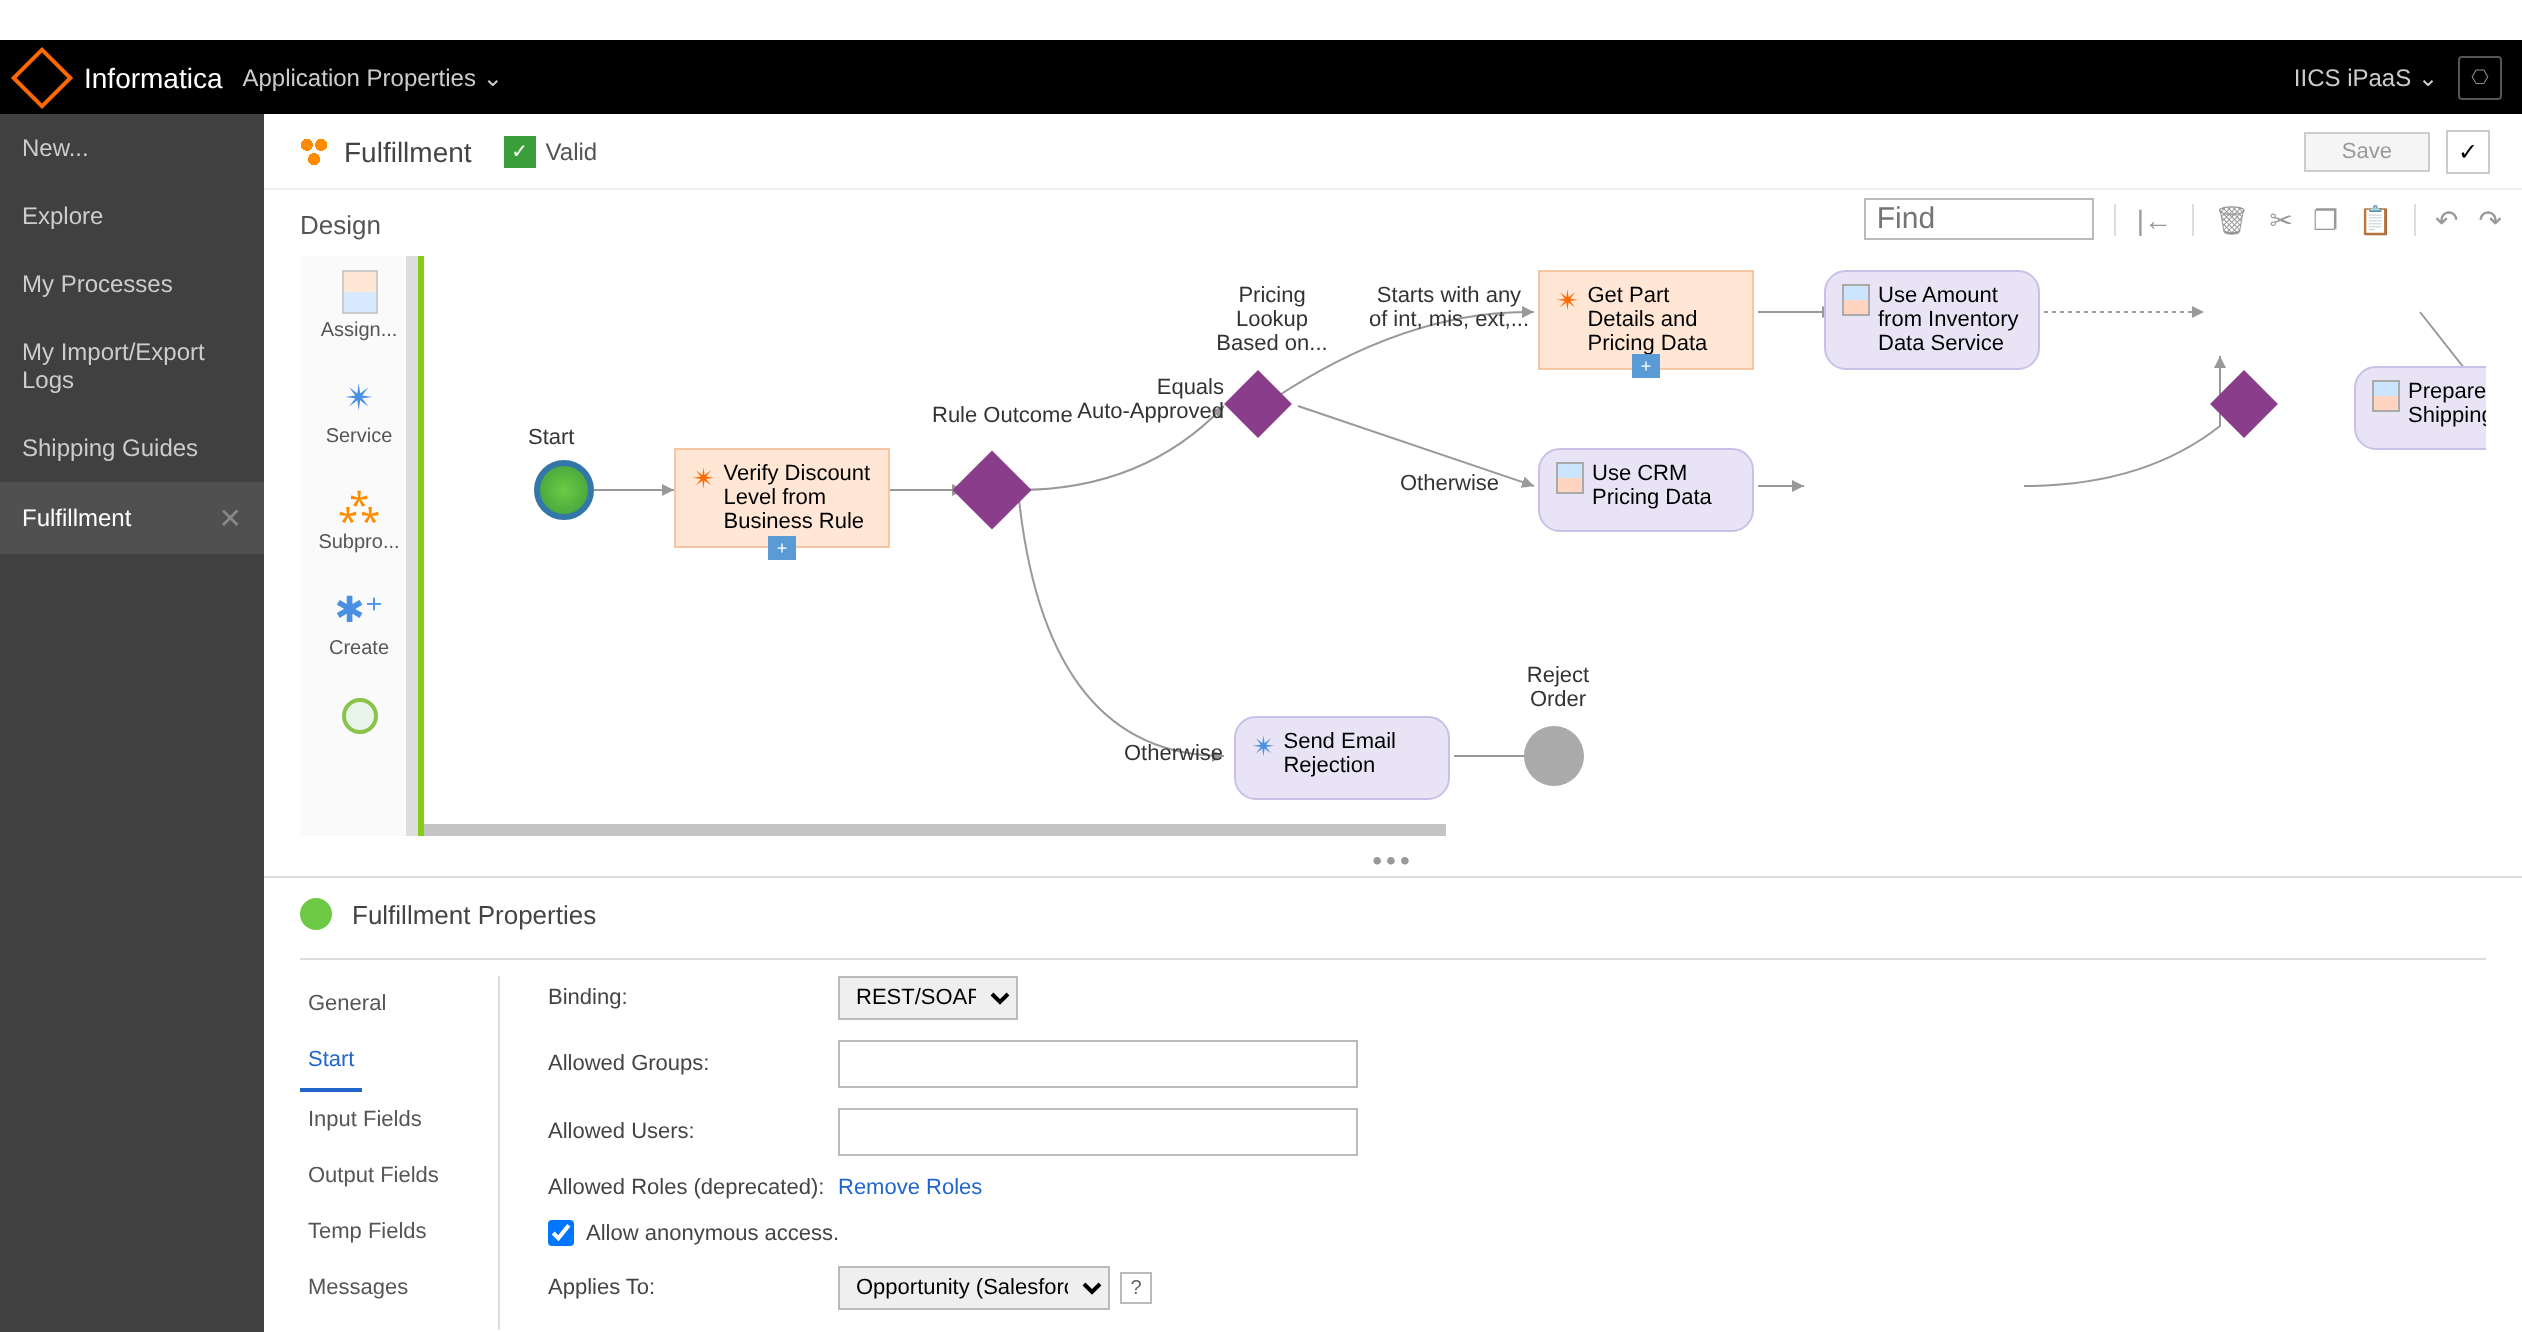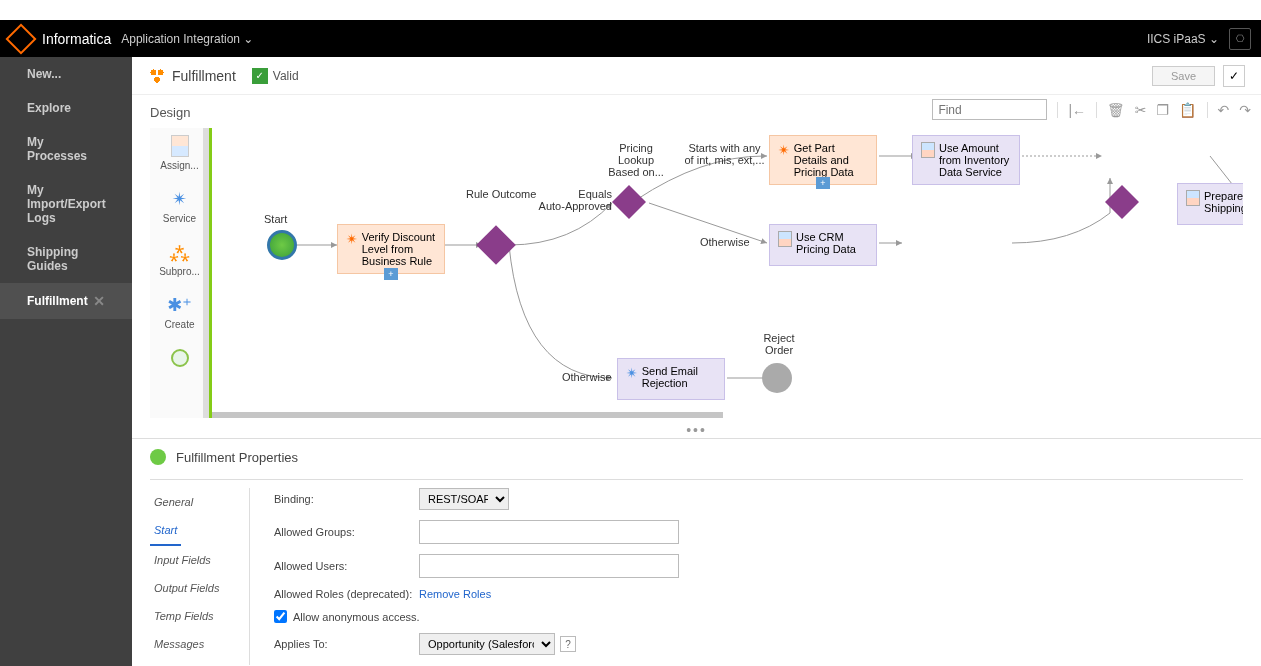--- a/index.html
+++ b/index.html
@@ -7,35 +7,35 @@
 .topbar { height: 37px; background: #000; display: flex; align-items: center; padding: 0 10px; color: #fff; margin-top: 20px; }
 .logo { width: 22px; height: 22px; border: 2px solid #ff6a00; transform: rotate(45deg); margin-right: 10px; }
 .brand { font-size: 14px; margin-right: 10px; }
 .appname { font-size: 12px; color: #ccc; cursor: pointer; }
 .appname::after { content: ' ⌄'; }
 .env { margin-left: auto; font-size: 12px; color: #ccc; margin-right: 10px; }
 .env::after { content: ' ⌄'; }
 .usericon { width: 22px; height: 22px; border: 1px solid #555; border-radius: 2px; display: flex; align-items: center; justify-content: center; color: #888; font-size: 10px; }
 .layout { display: flex; height: 629px; }
 .sidebar { width: 132px; background: #404040; color: #ccc; font-size: 12px; }
-.sidebar-item { padding: 10px 27px; cursor: pointer; display: flex; justify-content: space-between; align-items: center; font-weight: bold; }
+.sidebar-item { padding: 10px 11px; cursor: pointer; display: flex; justify-content: space-between; align-items: center; }
 .sidebar-item.active { background: #505050; color: #fff; }
 .close-x { color: #888; font-size: 14px; }
 .main { flex: 1; display: flex; flex-direction: column; background: #fff; position: relative; }
 .headerbar { height: 38px; display: flex; align-items: center; padding: 0 16px; border-bottom: 1px solid #eee; }
 .proc-icon { width: 18px; height: 18px; margin-right: 6px; background: radial-gradient(circle at 30% 30%, #ff8c00 3px, transparent 3px), radial-gradient(circle at 70% 30%, #ff8c00 3px, transparent 3px), radial-gradient(circle at 50% 70%, #ff8c00 3px, transparent 3px); }
 .proc-name { font-size: 14px; color: #444; margin-right: 16px; }
 .valid-badge { display: flex; align-items: center; font-size: 12px; color: #555; }
 .valid-check { width: 16px; height: 16px; background: #3a9e3a; color: #fff; display: flex; align-items: center; justify-content: center; font-size: 10px; margin-right: 5px; }
 .save-btn { margin-left: auto; padding: 3px 18px; border: 1px solid #ccc; background: #f5f5f5; color: #999; font-size: 11px; margin-right: 8px; }
 .check-btn { width: 22px; height: 22px; border: 1px solid #ccc; display: flex; align-items: center; justify-content: center; font-size: 12px; }
 .design-area { flex: 1; position: relative; padding: 10px 18px 0; overflow: hidden; }
 .design-title { font-size: 13px; color: #555; }
 .toolbar-right { position: absolute; top: 4px; right: 10px; display: flex; align-items: center; gap: 10px; }
-.find-input { width: 115px; height: 21px; border: 1px solid #bbb; padding: 0 5px; font-size: 12px; }
+.find-input { width: 115px; height: 21px; border: 1px solid #bbb; padding: 0 5px; font-size: 15px; }
 .tool-icon { color: #999; font-size: 14px; cursor: pointer; user-select: none; }
 .tool-sep { width: 1px; height: 16px; background: #ddd; }
 .canvas-wrap { position: relative; height: 290px; margin-top: 8px; }
 .palette { position: absolute; left: 0; top: 0; bottom: 0; width: 62px; background: #fafafa; border-right: 3px solid #84cc16; overflow: hidden; }
 .palette-scroll { position: absolute; right: 0; top: 0; bottom: 0; width: 6px; background: #ddd; }
 .pal-item { display: flex; flex-direction: column; align-items: center; padding: 6px 2px 10px; font-size: 10px; color: #555; cursor: pointer; }
 .pal-icon { width: 24px; height: 24px; margin-bottom: 2px; display: flex; align-items: center; justify-content: center; }
 .pal-assign { background: linear-gradient(180deg, #ffe6d5 50%, #d6e9ff 50%); border: 1px solid #ccc; width: 18px; height: 22px; }
 .pal-service { font-size: 18px; color: #4a90e2; }
 .pal-subpro { font-size: 18px; color: #ff8c00; }
@@ -44,52 +44,52 @@
 .canvas { position: absolute; left: 62px; right: 0; top: 0; bottom: 0; overflow: hidden; }
 .canvas-h-scroll { position: absolute; left: 62px; right: 520px; bottom: 0; height: 6px; background: #c5c5c5; }
 svg.conn { position: absolute; left: 0; top: 0; width: 100%; height: 100%; pointer-events: none; }
 .node { position: absolute; }
 .start-node { width: 30px; height: 30px; border-radius: 50%; background: radial-gradient(circle, #6eca45, #3a9e3a); border: 3px solid #3377aa; }
 .label { position: absolute; font-size: 11px; color: #333; text-align: center; white-space: pre-line; }
 .diamond { width: 28px; height: 28px; background: #8a3d8a; transform: rotate(45deg); }
 .diamond.small { width: 24px; height: 24px; }
 .box { display: flex; align-items: flex-start; padding: 6px 8px; border: 1px solid; font-size: 11px; width: 108px; min-height: 42px; }
 .box.orange { background: #ffe6d5; border-color: #f5c6a3; }
-.box.purple { background: #e8e3f5; border-color: #c9c0e8; }
+.box.purple { background: #e8e3f5; border-color: #c9c0e8; border-radius: 11px; }
 .box-icon { font-size: 14px; margin-right: 4px; }
 .box-icon.orange { color: #ff6a00; }
 .box-icon.blue { color: #4a90e2; }
 .box-icon.db { width: 14px; height: 16px; background: linear-gradient(180deg, #cce5ff 50%, #ffd5c2 50%); border: 1px solid #aaa; flex-shrink: 0; }
 .plus-tag { position: absolute; width: 14px; height: 12px; background: #5b9bd5; color: #fff; font-size: 9px; display: flex; align-items: center; justify-content: center; }
 .end-circle { width: 30px; height: 30px; border-radius: 50%; background: #aaa; }
 .drag-dots { text-align: center; color: #999; font-size: 14px; letter-spacing: 2px; }
 .props-panel { border-top: 1px solid #ddd; padding: 10px 18px 0; height: 248px; }
 .props-title { display: flex; align-items: center; font-size: 13px; color: #444; }
 .props-dot { width: 16px; height: 16px; border-radius: 50%; background: #6eca45; margin-right: 10px; }
 .props-body { display: flex; margin-top: 14px; border-top: 1px solid #ddd; padding-top: 8px; }
 .tabs { width: 100px; border-right: 1px solid #ddd; }
-.tab { font-size: 11px; color: #555; padding: 8px 4px; cursor: pointer; font-style: italic; }
+.tab { font-size: 11px; color: #555; padding: 8px 4px; cursor: pointer; }
 .tab.active { color: #2266cc; border-bottom: 2px solid #2266cc; display: inline-block; }
 .form { flex: 1; padding-left: 24px; font-size: 11px; color: #444; }
 .frow { display: flex; align-items: center; margin-bottom: 10px; }
 .flabel { width: 145px; }
 .select { border: 1px solid #bbb; height: 22px; padding: 0 4px; font-size: 11px; width: 90px; }
 .select.wide { width: 136px; }
 .text-input { border: 1px solid #bbb; height: 24px; width: 260px; padding: 0 5px; }
 .link-blue { color: #2266cc; cursor: pointer; font-size: 11px; text-align: center; }
 .checkbox { margin-right: 6px; }
 .help-q { display: inline-flex; width: 16px; height: 16px; border: 1px solid #bbb; align-items: center; justify-content: center; margin-left: 5px; font-size: 10px; color: #666; }
 </style>
 </head>
 <body>
 
 <div class="topbar">
   <div class="logo"></div>
   <div class="brand">Informatica</div>
-  <div class="appname">Application Integration</div>
+  <div class="appname">Application Properties</div>
   <div class="env">IICS iPaaS</div>
   <div class="usericon">⎔</div>
 </div>
 
 <div class="layout">
   <div class="sidebar">
     <div class="sidebar-item">New...</div>
     <div class="sidebar-item">Explore</div>
     <div class="sidebar-item">My Processes</div>
     <div class="sidebar-item">My Import/Export Logs</div>
@@ -180,21 +180,21 @@
 
           <div class="label" style="left:52px;top:85px">Start</div>
           <div class="node start-node" style="left:55px;top:102px"></div>
 
           <div class="node box orange" style="left:125px;top:96px">
             <span class="box-icon orange">✴</span>
             <span>Verify Discount Level from Business Rule</span>
           </div>
           <div class="plus-tag" style="left:172px;top:140px">+</div>
 
-          <div class="label" style="left:254px;top:60px">Rule Outcome</div>
+          <div class="label" style="left:254px;top:74px">Rule Outcome</div>
           <div class="node diamond" style="left:270px;top:103px"></div>
 
           <div class="label" style="left:325px;top:60px;text-align:right;width:75px">Equals
 Auto-Approved</div>
           <div class="node diamond small" style="left:405px;top:62px"></div>
 
           <div class="label" style="left:394px;top:14px;width:60px">Pricing
 Lookup
 Based on...</div>
 

